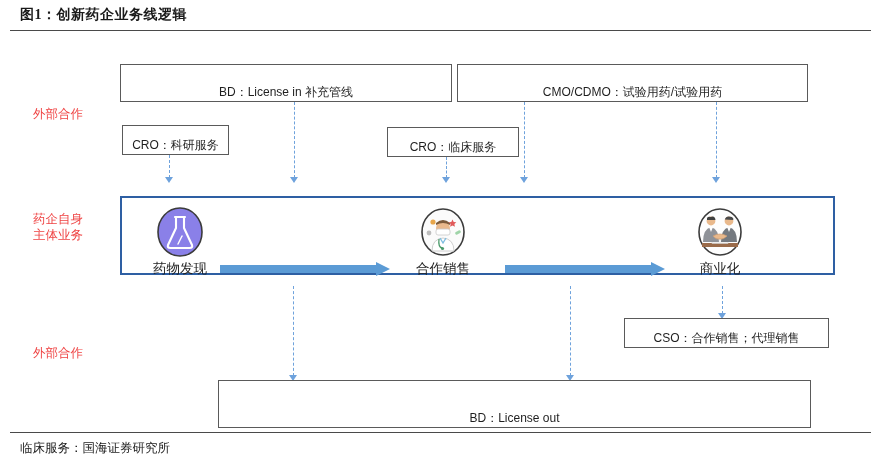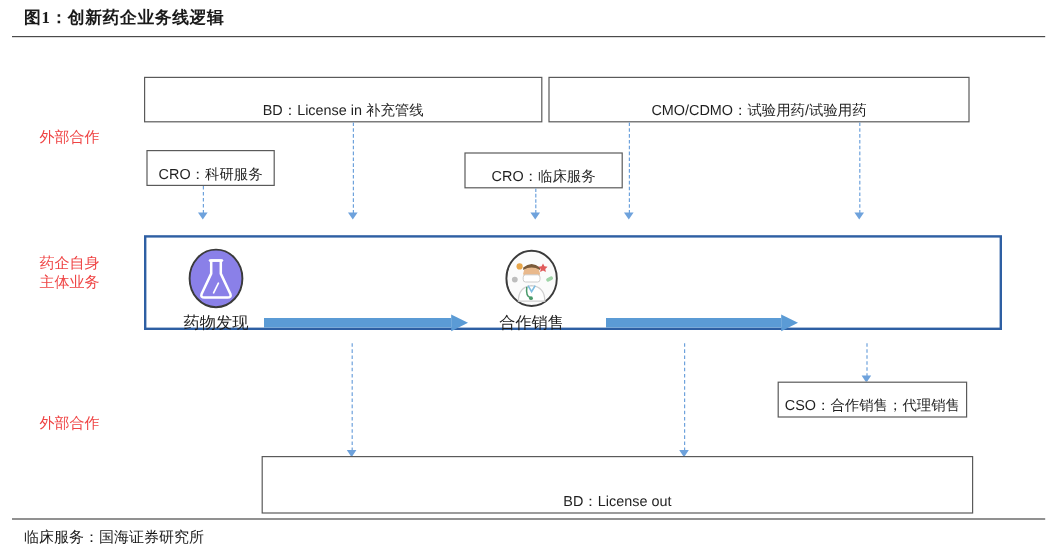--- a/index.html
+++ b/index.html
@@ -152,20 +152,39 @@
           <circle cx="23.5" cy="42.5" r="1.6" fill="#4a9a6a"></circle>
           <path d="M33.5 13.5 l1.2 2.4 2.6 .4 -1.9 1.8 .5 2.6 -2.4-1.3 -2.4 1.3 .5-2.6 -1.9-1.8 2.6-.4 z" fill="#e05a5a"></path>
           <circle cx="14" cy="16" r="2.6" fill="#e8a64a"></circle>
           <circle cx="10" cy="27" r="2.4" fill="#bdbdbd"></circle>
           <rect x="36" y="25" width="6" height="3" rx="1.4" fill="#9fd4a8" transform="rotate(-28 39 26.5)"></rect>
         </svg>
       </div>
       <div class="stage-label">合作销售</div>
     </div>
 
+    <div class="stage" style="left:550px;top:8px;">
+      <div class="icon-wrap">
+        <svg width="48" height="52" viewBox="0 0 48 52">
+          <ellipse cx="24" cy="26" rx="21" ry="23" fill="#fdfdfd" stroke="#3b3b3b" stroke-width="1.6"></ellipse>
+          <rect x="6" y="37" width="36" height="4" fill="#9a6b4a"></rect>
+          <rect x="16" y="33" width="16" height="4.4" fill="#f0f0f0" stroke="#d5d5d5" stroke-width="0.6"></rect>
+          <circle cx="15" cy="15" r="4.4" fill="#e9b98c"></circle>
+          <path d="M14.5 11 Q19 9 19.5 14 L11 14 Q10.5 10 14.5 11 Z" fill="#3f3f3f"></path>
+          <path d="M7 36 Q7 23 15 21 Q23 23 23 36 Z" fill="#8f9298"></path>
+          <path d="M13 21 L15 26 L17 21 Z" fill="#ffffff"></path>
+          <circle cx="33" cy="15" r="4.4" fill="#e9b98c"></circle>
+          <path d="M28.8 13.5 Q30 9 36 11 Q38 12.5 37.2 14 Z" fill="#4a4a4a"></path>
+          <path d="M25 36 Q25 23 33 21 Q41 23 41 36 Z" fill="#74797f"></path>
+          <path d="M31 21 L33 26 L35 21 Z" fill="#ffffff"></path>
+          <path d="M17 30 Q24 26 31 30 Q27 34 24 33 Q20 34 17 30 Z" fill="#e9b98c" stroke="#cf9d72" stroke-width="0.7"></path>
+        </svg>
+      </div>
+      <div class="stage-label">商业化</div>
+    </div>
 
     <div class="bigarrow" style="left:98px;top:64px;width:170px;">
       <div class="shaft" style="width:156px;"></div>
       <div class="head" style="left:156px;"></div>
     </div>
 
     <div class="bigarrow" style="left:383px;top:64px;width:160px;">
       <div class="shaft" style="width:146px;"></div>
       <div class="head" style="left:146px;"></div>
     </div>
@@ -173,21 +192,21 @@
 
   <div class="dash" style="left:293px;top:286px;height:90px;"></div>
   <div class="dash-head" style="left:293px;top:375px;"></div>
 
   <div class="dash" style="left:570px;top:286px;height:90px;"></div>
   <div class="dash-head" style="left:570px;top:375px;"></div>
 
   <div class="dash" style="left:722px;top:286px;height:28px;"></div>
   <div class="dash-head" style="left:722px;top:313px;"></div>
 
-  <div class="pbox" style="left:648px;top:318px;width:158px;height:30px;">
+  <div class="pbox" style="left:624px;top:318px;width:205px;height:30px;">
     <span>CSO：合作销售；代理销售</span>
   </div>
   <div class="pbox" style="left:218px;top:380px;width:593px;height:48px;">
     <span>BD：License out</span>
   </div>
 
   <div class="rule rule-bottom"></div>
   <div class="source">临床服务：国海证券研究所</div>
 </div>
 

